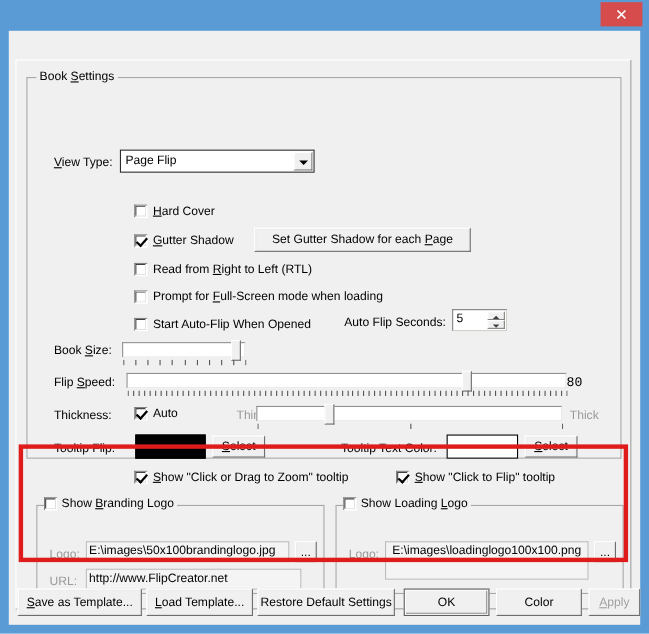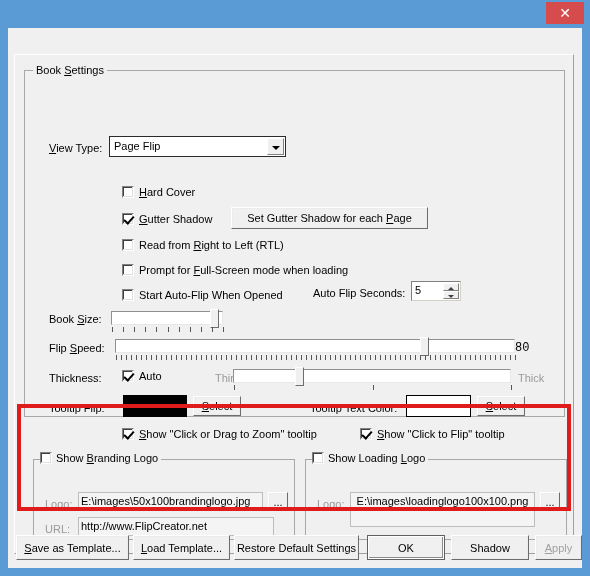--- a/index.html
+++ b/index.html
@@ -576,21 +576,21 @@
     <div class="btn" style="left:125px;top:507px;width:97px;height:25px;">
       <span><u>L</u>oad Template...</span>
     </div>
     <div class="btn" style="left:226px;top:507px;width:125px;height:25px;">
       <span>Restore Default Settings</span>
     </div>
     <div class="btn default" style="left:359px;top:507px;width:78px;height:25px;">
       <span>OK</span>
     </div>
     <div class="btn" style="left:443px;top:507px;width:78px;height:25px;">
-      <span>Shadow</span>
+      <span>Color</span>
     </div>
     <div class="btn disabled" style="left:527px;top:507px;width:47px;height:25px;">
       <span><u>A</u>pply</span>
     </div>
 
   </div>
 
   <div class="redbox" id="redbox" style="left: 17px; top: 404px; width: 554px; height: 107px; border-color: rgb(224, 27, 27);"></div>
 
 </div>

